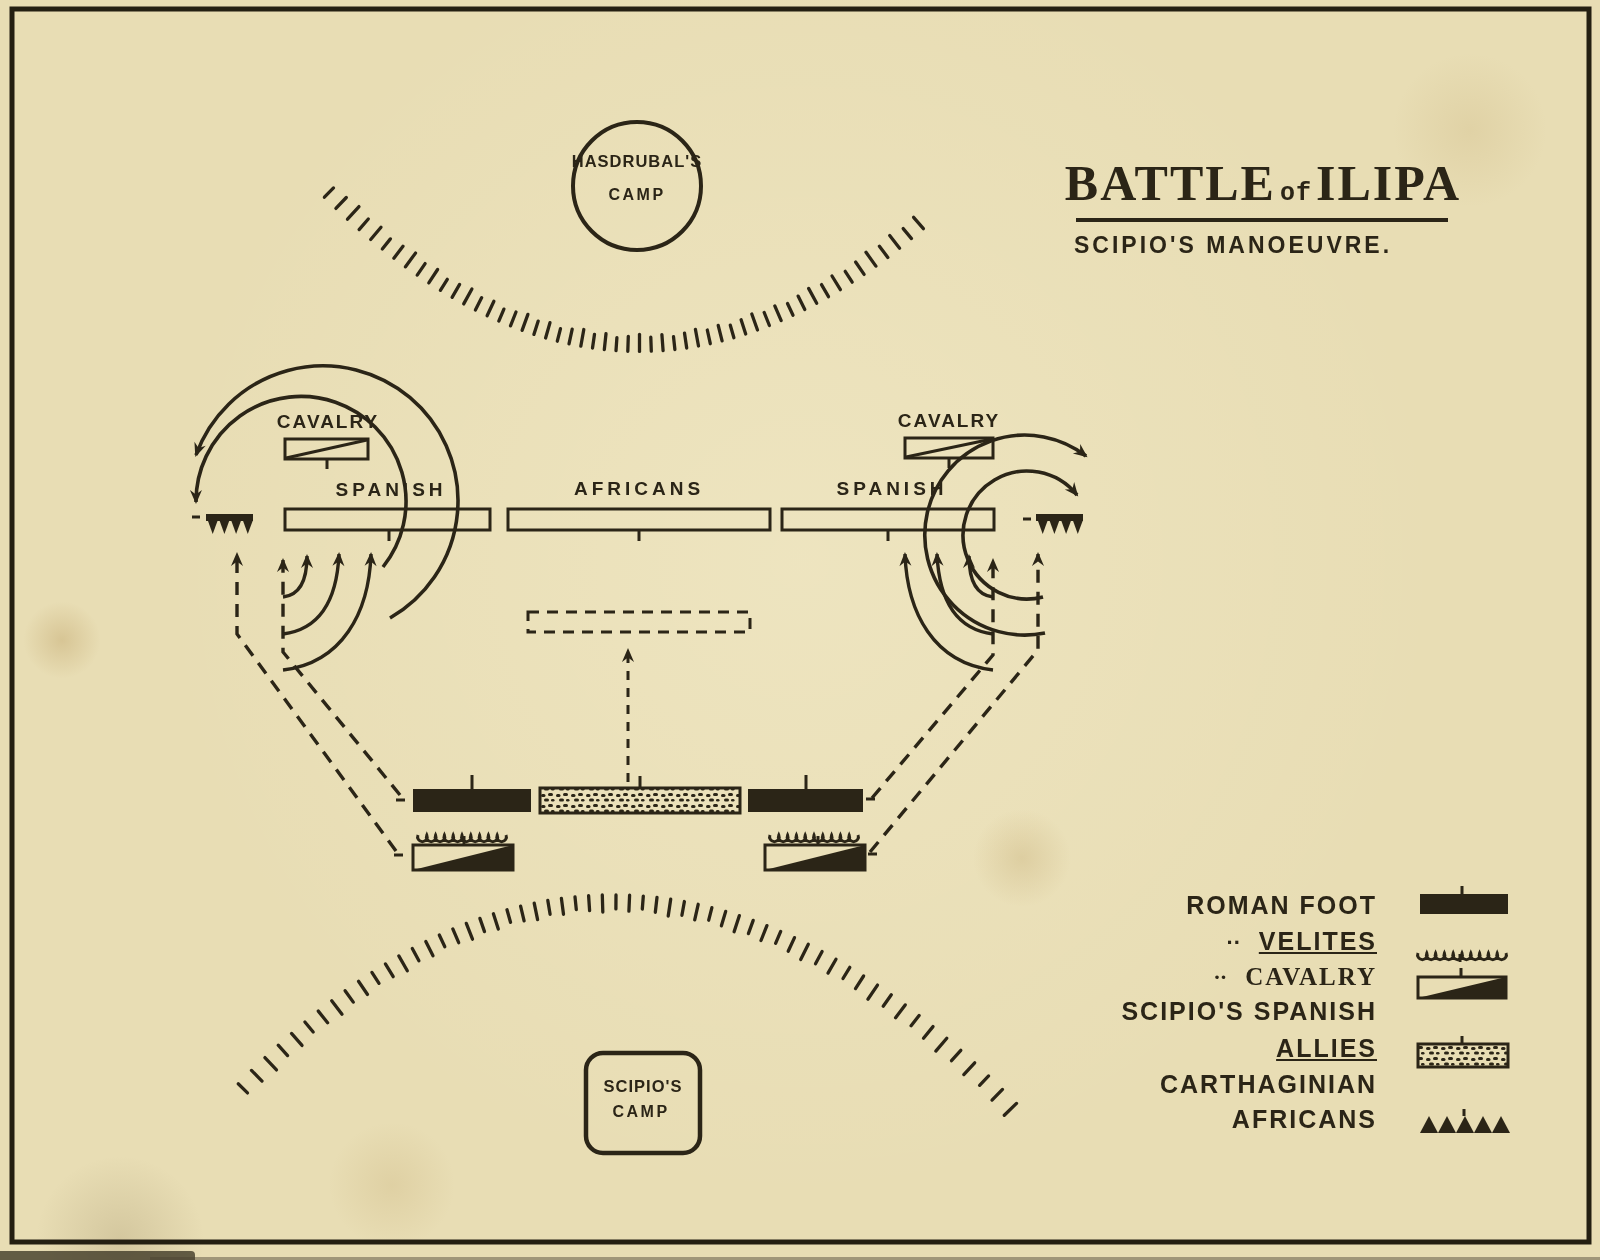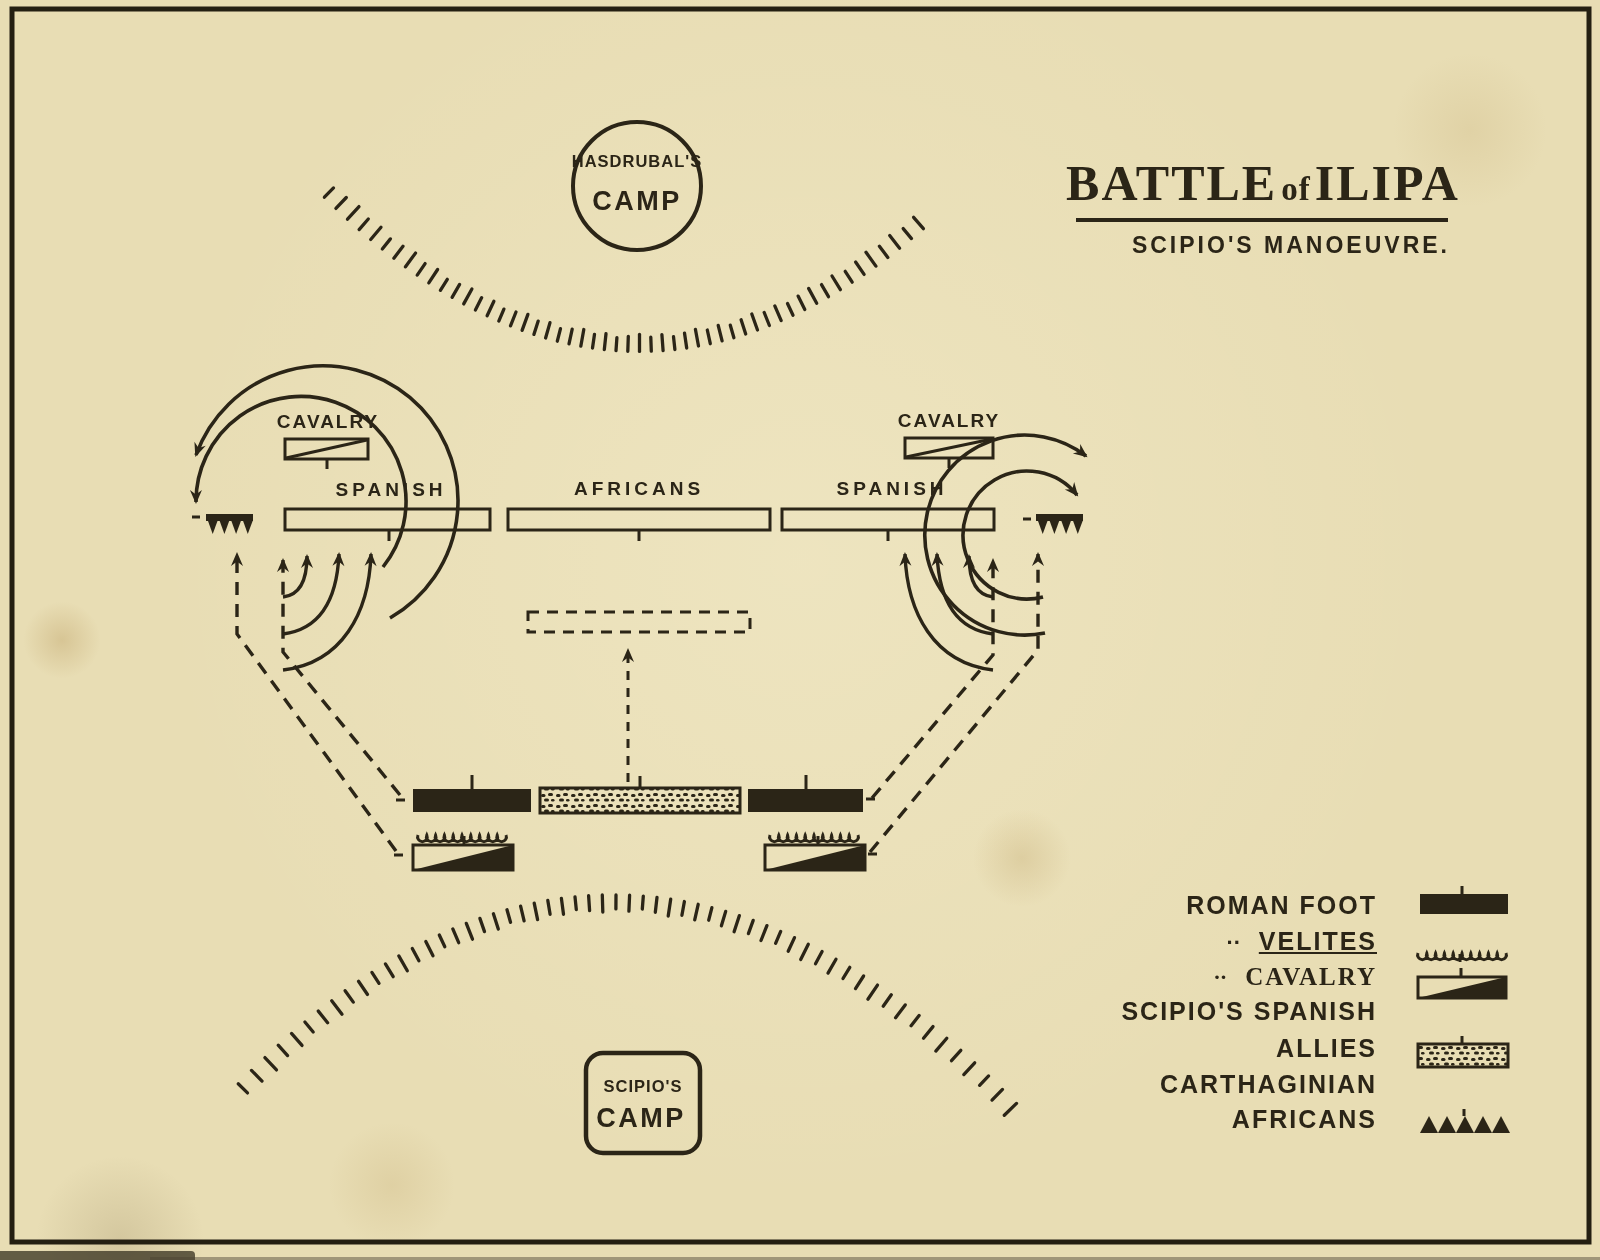--- a/index.html
+++ b/index.html
@@ -17,31 +17,31 @@
       radial-gradient(circle 800px at 800px 560px, rgba(255,250,225,.25), rgba(255,250,225,0) 80%);
     overflow:hidden;
     font-family:"Liberation Sans", sans-serif;
     color:#2b2517;
   }
   svg.map{position:absolute;left:0;top:0;}
   .lbl{position:absolute;font-weight:bold;white-space:nowrap;}
   .ctr{transform:translateX(-50%);}
   
   .camp-l1{font-size:16.5px;letter-spacing:1px;}
-  .camp-l2{font-size:27px;letter-spacing:2.5px;}
+  .camp-l2{font-size:16px;letter-spacing:2.5px;}
   
   .unit{font-size:19px;letter-spacing:4px;}
   .cavlbl{font-size:19px;letter-spacing:2px;}
   
   .title-box{position:absolute;left:1063px;top:158px;width:400px;text-align:center;
     font-family:"Liberation Serif", serif;font-weight:bold;}
   .title-main{font-size:50px;letter-spacing:2px;line-height:1;}
-  .title-of{font-size:33px;letter-spacing:1px;}
+  .title-of{font-size:25px;letter-spacing:1px;font-family:Liberation Mono, monospace;}
   .title-rule{position:absolute;left:1076px;top:218px;width:372px;height:4px;background:#2b2517;}
-  .subtitle{position:absolute;left:1074px;top:232px;width:376px;text-align:right;
+  .subtitle{position:absolute;left:1074px;top:232px;width:376px;text-align:left;
     font-size:23px;font-weight:bold;letter-spacing:3px;}
   
   .lg-row{position:absolute;right:223px;font-weight:bold;font-size:25px;letter-spacing:2px;
     line-height:1;white-space:nowrap;}
   .ditto{display:inline-block;font-size:22px;letter-spacing:1px;margin-right:18px;
     transform:translateY(-6px);}
   .bottom-smudge{position:absolute;left:0;bottom:0;width:195px;height:9px;
     background:#36301f;opacity:.75;border-radius:0 4px 0 0;}
   .bottom-line{position:absolute;left:150px;bottom:0;width:1450px;height:3px;
     background:#4a4130;opacity:.45;}
@@ -339,21 +339,21 @@
   </div>
   <div class="lg-row" style="top:929px;text-decoration:underline;">
     <span class="ditto">..</span><span>VELITES</span>
   </div>
   <div class="lg-row" style="top:964px;font-family:Liberation Serif, serif;">
     <span class="ditto">..</span><span>CAVALRY</span>
   </div>
   <div class="lg-row" style="top:999px;">
     <span class="ditto"></span><span>SCIPIO'S SPANISH</span>
   </div>
-  <div class="lg-row" style="top:1036px;">
+  <div class="lg-row" style="top:1036px;text-decoration:underline;">
     <span class="ditto"></span><span>ALLIES</span>
   </div>
   <div class="lg-row" style="top:1072px;">
     <span class="ditto"></span><span>CARTHAGINIAN</span>
   </div>
   <div class="lg-row" style="top:1107px;">
     <span class="ditto"></span><span>AFRICANS</span>
   </div>
 
   <div class="bottom-smudge"></div>

